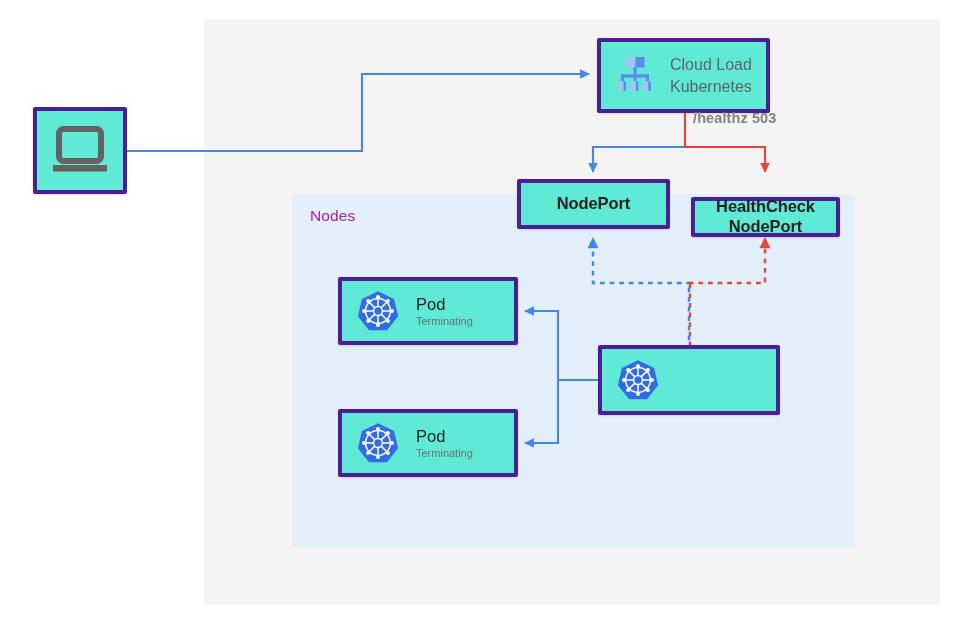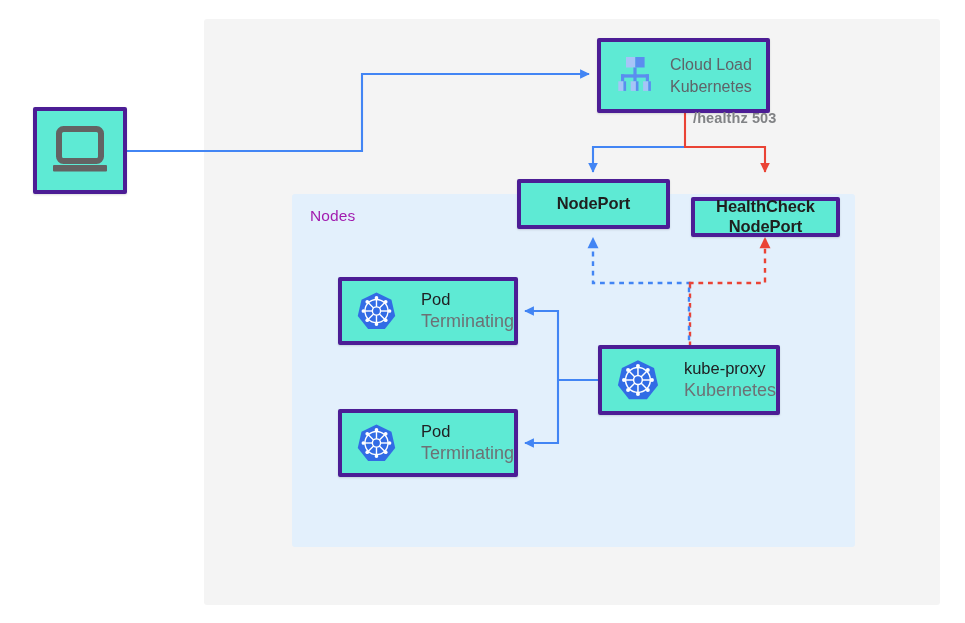--- a/index.html
+++ b/index.html
@@ -103,28 +103,28 @@
     letter-spacing: -.1px;
   }
   .card-nodeport     { left: 517px; top: 179px; width: 153px; height: 50px; }
   .card-hcnodeport   { left: 691px; top: 179px; width: 149px; height: 40px; margin-top: 18px; }
   
   .card-k8s {
     display: flex;
     align-items: center;
     padding-left: 14px;
   }
-  .card-k8s .k8s-text { margin-left: 24px; }
+  .card-k8s .k8s-text { margin-left: 16px; }
   .card-k8s .k8s-title {
     font-size: 16.5px;
     color: #202124;
     line-height: 1.25;
   }
   .card-k8s .k8s-sub {
-    font-size: 18px;
+    font-size: 11px;
     color: #6d7175;
     line-height: 1.3;
   }
   .card-pod1 { left: 338px; top: 277px; width: 180px; height: 68px; }
   .card-pod2 { left: 338px; top: 409px; width: 180px; height: 68px; }
   .card-proxy{ left: 598px; top: 345px; width: 182px; height: 70px; }
   
   .healthz-label {
     position: absolute;
     left: 693px;
@@ -318,19 +318,15 @@
         <circle cx="22" cy="8" r="2"></circle>
           <circle cx="22" cy="36" r="2"></circle>
         <circle cx="8" cy="22" r="2"></circle>
           <circle cx="36" cy="22" r="2"></circle>
         <circle cx="12.1" cy="12.1" r="2"></circle>
           <circle cx="31.9" cy="31.9" r="2"></circle>
         <circle cx="31.9" cy="12.1" r="2"></circle>
           <circle cx="12.1" cy="31.9" r="2"></circle>
       </g>
     </svg>
-    <span class="k8s-text">
-      <div class="k8s-title">kube-proxy</div>
-      <div class="k8s-sub">Kubernetes</div>
-    </span>
   </div>
 
 </div>
 
 </body></html>

